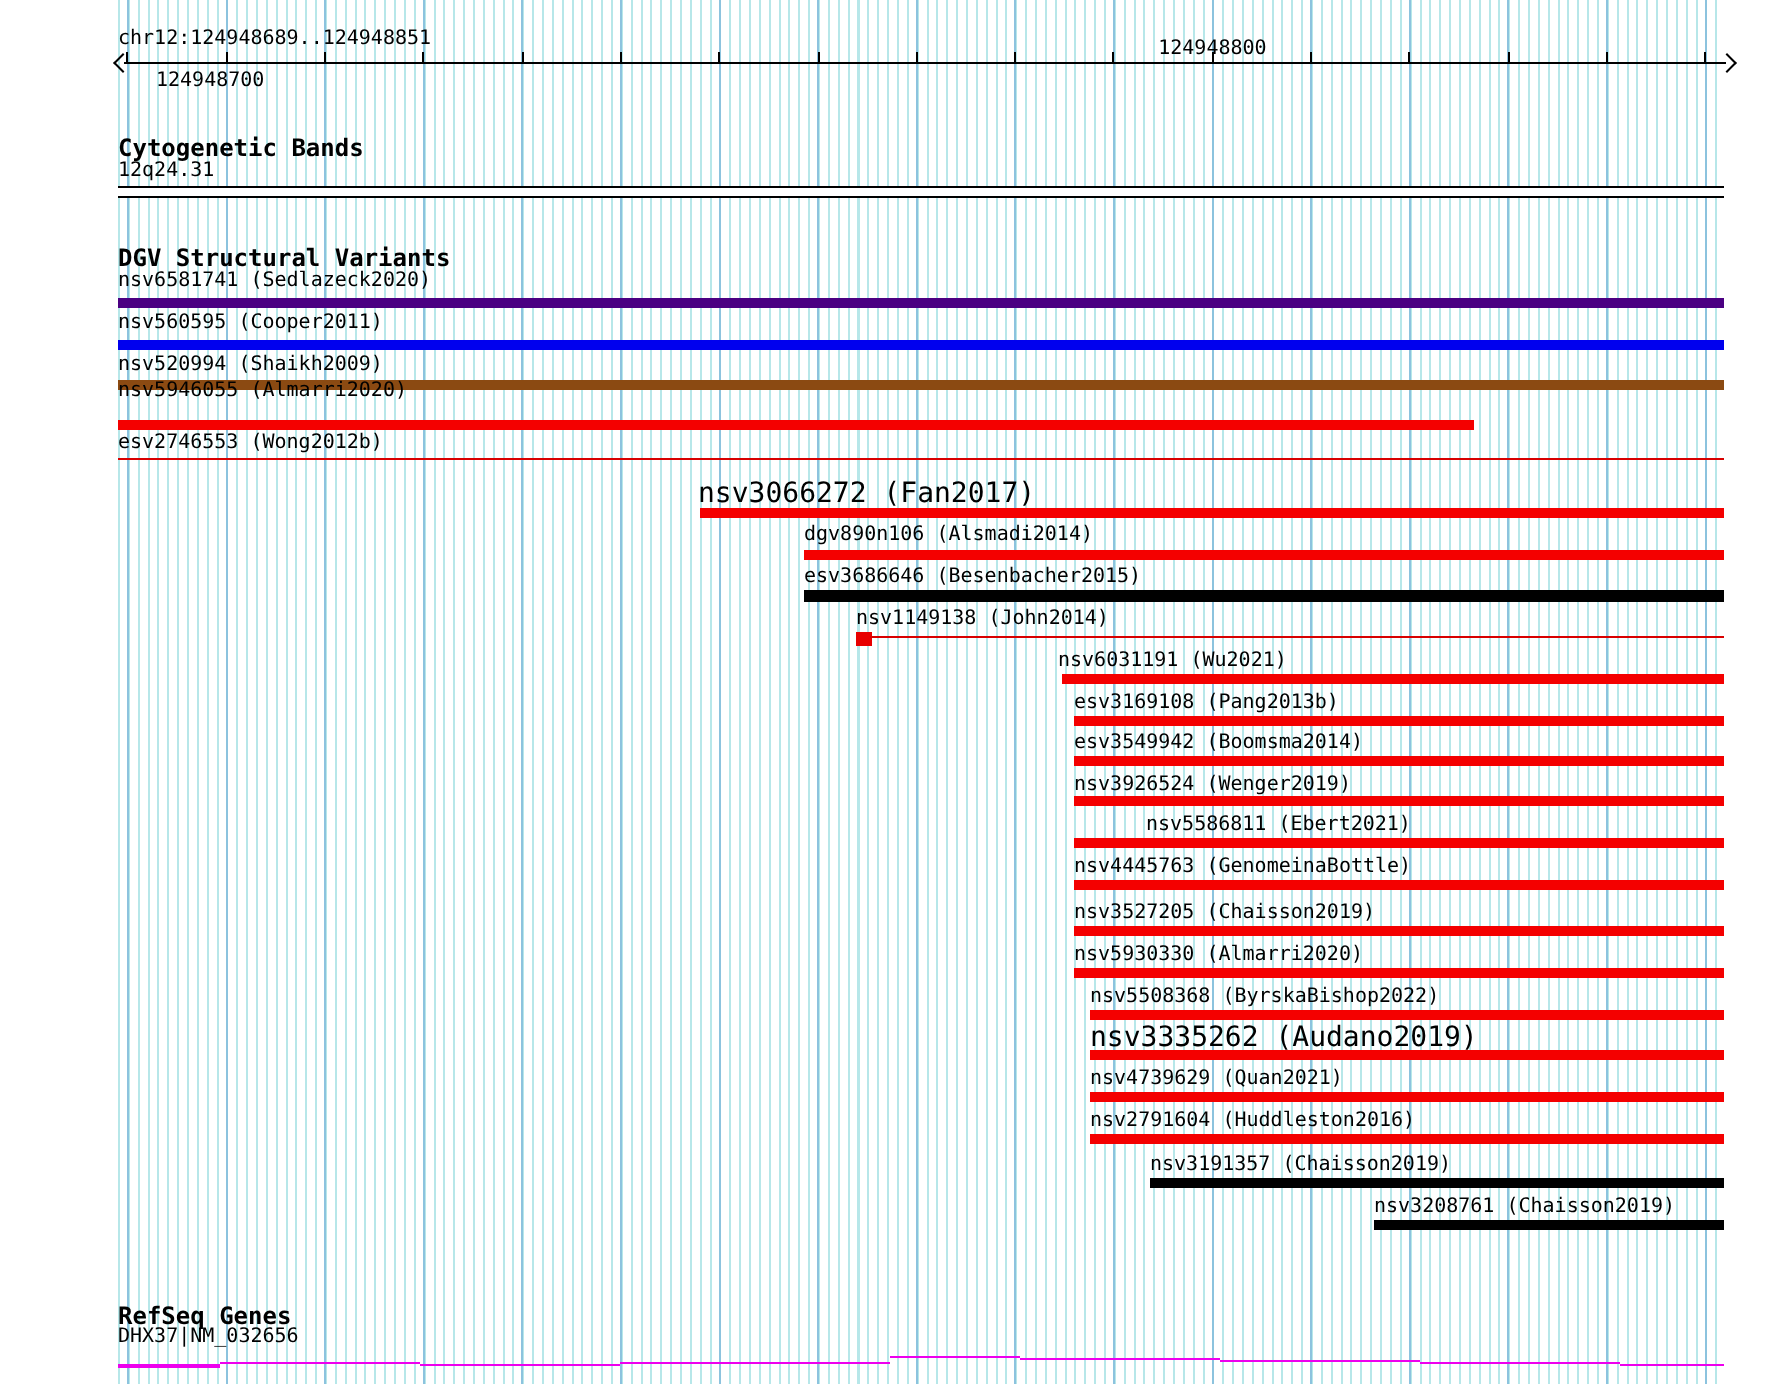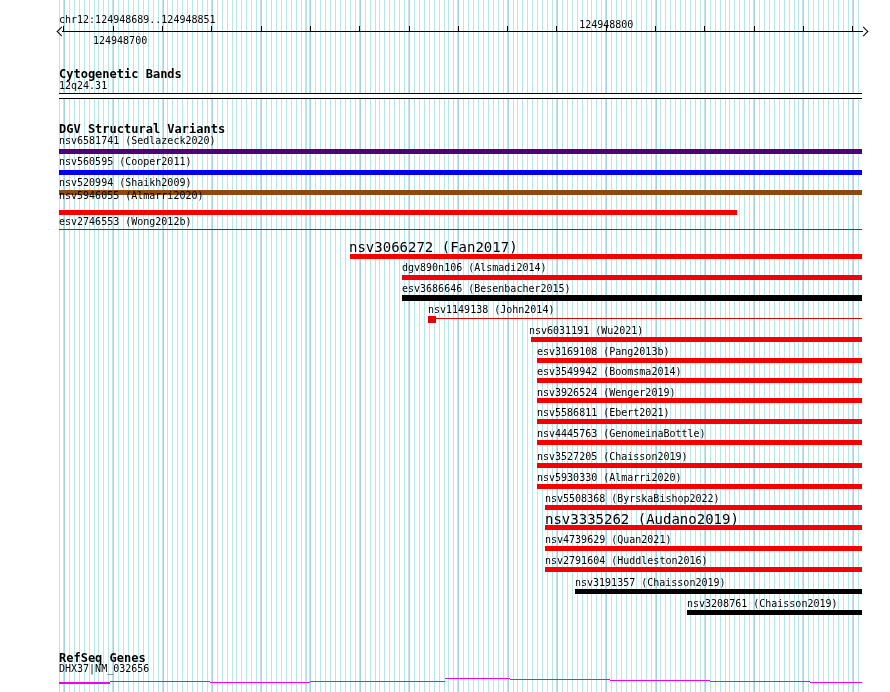--- a/index.html
+++ b/index.html
@@ -53,21 +53,21 @@
       <div style="position: absolute; left: 507.13px; top: 26px; width: 1px; height: 5.5px; background: rgb(0, 0, 0);"></div>
       <div style="position: absolute; left: 556.43px; top: 26px; width: 1px; height: 5.5px; background: rgb(0, 0, 0);"></div>
       <div style="position: absolute; left: 605.73px; top: 26px; width: 1px; height: 5.5px; background: rgb(0, 0, 0);"></div>
       <div style="position: absolute; left: 655.03px; top: 26px; width: 1px; height: 5.5px; background: rgb(0, 0, 0);"></div>
       <div style="position: absolute; left: 704.33px; top: 26px; width: 1px; height: 5.5px; background: rgb(0, 0, 0);"></div>
       <div style="position: absolute; left: 753.63px; top: 26px; width: 1px; height: 5.5px; background: rgb(0, 0, 0);"></div>
       <div style="position: absolute; left: 802.93px; top: 26px; width: 1px; height: 5.5px; background: rgb(0, 0, 0);"></div>
       <div style="position: absolute; left: 852.23px; top: 26px; width: 1px; height: 5.5px; background: rgb(0, 0, 0);"></div>
     </div>
   <div id="ruler-labels">
-      <div style="position: absolute; left: 93px; top: 36px; font-size: 10px; line-height: 10px; white-space: pre; text-align: center;">124948700</div>
+      <div style="position: absolute; left: 78px; top: 36px; font-size: 10px; line-height: 10px; white-space: pre; text-align: center;">124948700</div>
       <div style="position: absolute; left: 579.14px; top: 20px; font-size: 10px; line-height: 10px; white-space: pre;">124948800</div>
     </div>
 
   <div id="cyto-header" class="hdr">Cytogenetic Bands</div>
   <div id="cyto-band-label" class="lbl">12q24.31</div>
   <div id="cyto-band-box" class="abs"></div>
 
   <div id="dgv-header" class="hdr">DGV Structural Variants</div>
   <div id="dgv-track">
       <div style="position: absolute; left: 59px; top: 136px; font-size: 10px; line-height: 10px; white-space: pre;">nsv6581741 (Sedlazeck2020)</div>
@@ -90,21 +90,21 @@
       <div style="position: absolute; left: 427.5px; top: 316px; width: 8px; height: 7px; background: rgb(232, 0, 0);"></div>
       <div style="position: absolute; left: 435px; top: 317.5px; width: 427px; height: 1.6px; background: rgb(216, 0, 0);"></div>
       <div style="position: absolute; left: 529px; top: 326px; font-size: 10px; line-height: 10px; white-space: pre;">nsv6031191 (Wu2021)</div>
       <div style="position: absolute; left: 531px; top: 337px; width: 331px; height: 5px; background: rgb(244, 0, 0);"></div>
       <div style="position: absolute; left: 537px; top: 347px; font-size: 10px; line-height: 10px; white-space: pre;">esv3169108 (Pang2013b)</div>
       <div style="position: absolute; left: 537px; top: 357.5px; width: 325px; height: 5px; background: rgb(244, 0, 0);"></div>
       <div style="position: absolute; left: 537px; top: 367px; font-size: 10px; line-height: 10px; white-space: pre; text-align: right;">esv3549942 (Boomsma2014)</div>
       <div style="position: absolute; left: 537px; top: 377.5px; width: 325px; height: 5px; background: rgb(244, 0, 0);"></div>
       <div style="position: absolute; left: 537px; top: 388px; font-size: 10px; line-height: 10px; white-space: pre;">nsv3926524 (Wenger2019)</div>
       <div style="position: absolute; left: 537px; top: 398px; width: 325px; height: 5px; background: rgb(244, 0, 0);"></div>
-      <div style="position: absolute; left: 537px; top: 408px; font-size: 10px; line-height: 10px; white-space: pre;">nsv5586811 (Ebert2021)</div>
+      <div style="position: absolute; left: 537px; top: 408px; font-size: 10px; line-height: 10px; white-space: pre; padding-left: 36px;">nsv5586811 (Ebert2021)</div>
       <div style="position: absolute; left: 537px; top: 418.5px; width: 325px; height: 5px; background: rgb(244, 0, 0);"></div>
       <div style="position: absolute; left: 537px; top: 429px; font-size: 10px; line-height: 10px; white-space: pre;">nsv4445763 (GenomeinaBottle)</div>
       <div style="position: absolute; left: 537px; top: 439.5px; width: 325px; height: 5px; background: rgb(244, 0, 0);"></div>
       <div style="position: absolute; left: 537px; top: 452px; font-size: 10px; line-height: 10px; white-space: pre;">nsv3527205 (Chaisson2019)</div>
       <div style="position: absolute; left: 537px; top: 462.5px; width: 325px; height: 5px; background: rgb(244, 0, 0);"></div>
       <div style="position: absolute; left: 537px; top: 473px; font-size: 10px; line-height: 10px; white-space: pre;">nsv5930330 (Almarri2020)</div>
       <div style="position: absolute; left: 537px; top: 483.5px; width: 325px; height: 5px; background: rgb(244, 0, 0);"></div>
       <div style="position: absolute; left: 545px; top: 494px; font-size: 10px; line-height: 10px; white-space: pre;">nsv5508368 (ByrskaBishop2022)</div>
       <div style="position: absolute; left: 545px; top: 504.5px; width: 317px; height: 5px; background: rgb(244, 0, 0);"></div>
       <div style="position: absolute; left: 545px; top: 514px; font-size: 14px; line-height: 10px; white-space: pre;">nsv3335262 (Audano2019)</div>

